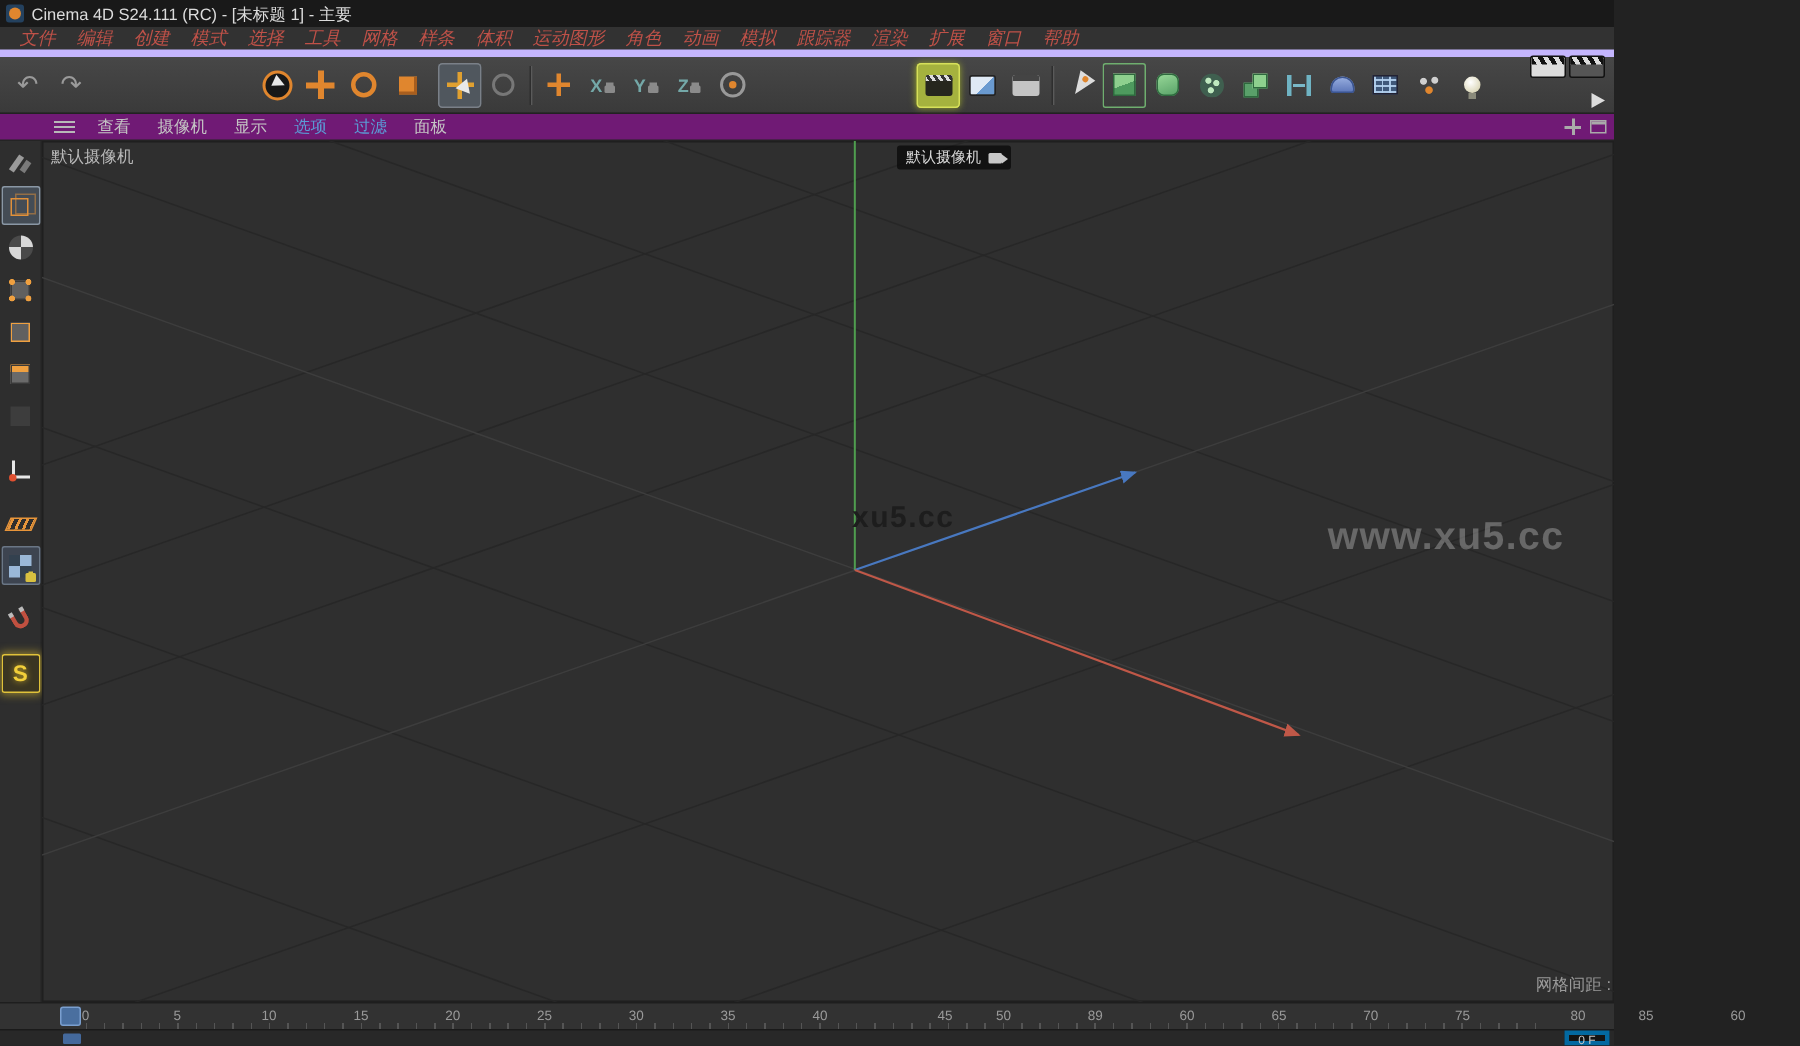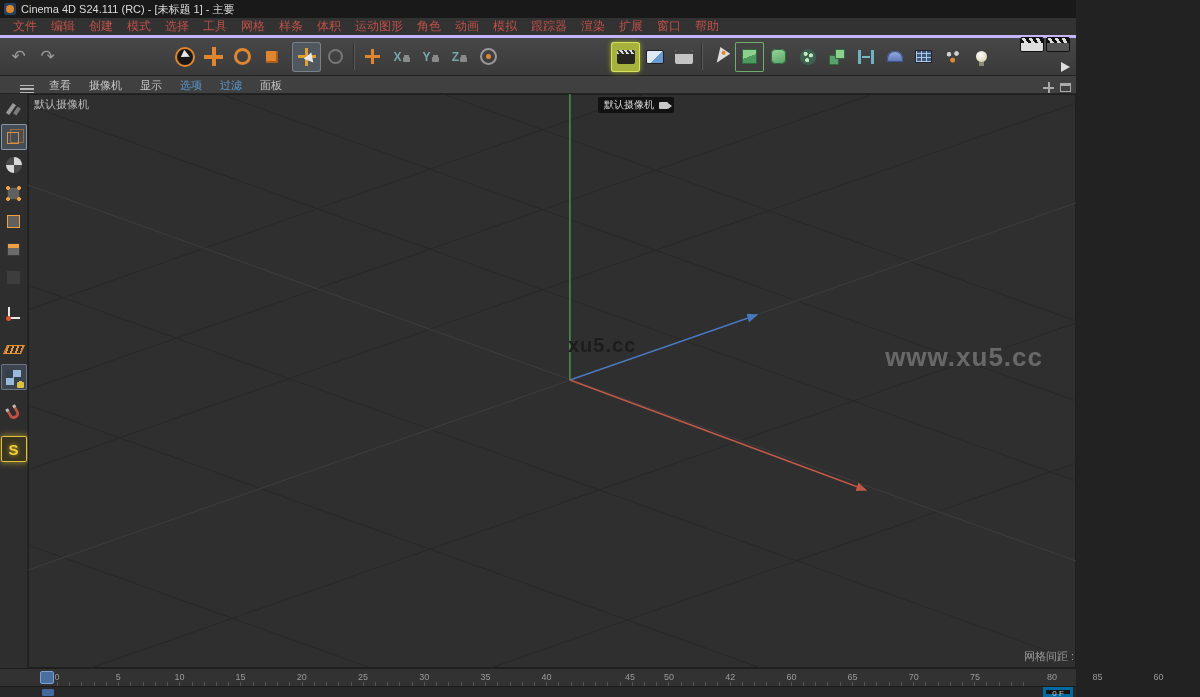--- a/index.html
+++ b/index.html
@@ -9,22 +9,22 @@
   .app { position:relative; width:1076px; height:697px; display:flex; flex-direction:column;
          background:#2d2d2d; color:#ccc; }
 
   
   .titlebar { height:18px; background:#191919; display:flex; align-items:center; gap:5px;
               padding-left:4px; font-size:11px; color:#dcdcdc; flex:0 0 18px;}
   .c4d-logo { width:12px; height:12px; border-radius:2px; background:#24415e; position:relative; }
   .c4d-logo::after { content:""; position:absolute; inset:2px; border-radius:50%; background:#e0862e; }
 
   
-  .menubar { height:20px; background:#323232; display:flex; padding-left:6px;
-             border-bottom:3px solid #c4b5fd; flex:0 0 20px; }
+  .menubar { height:20px; background:#323232; display:flex; align-items:center; padding-left:6px;
+             border-bottom:5px solid #c4b5fd; flex:0 0 20px;font-style:italic; }
   .mi { color:#bf5148; font-size:12px; padding:0 7px; white-space:nowrap; cursor:default; }
 
   
   .toolbar { height:38px; background:linear-gradient(#474747,#3a3a3a); border-bottom:1px solid #222;
              display:flex; align-items:center; padding:0 4px; flex:0 0 38px; }
   .tb-main { display:flex; align-items:center; height:100%; }
   .tbtn { width:29px; height:30px; display:flex; align-items:center; justify-content:center;
           border-radius:3px; position:relative; }
   .tbtn.active { background:#50575e; box-shadow:inset 0 0 0 1px #7a8088; }
   .tbtn.hl { background:#a5b23e; box-shadow:inset 0 0 0 1px #d6e05a, 0 0 5px #99a52e; }
@@ -79,22 +79,22 @@
                        radial-gradient(circle at 48% 72%,#e0862e 2.2px,transparent 2.8px); }
   .ic-bulb { width:11px; height:11px; border-radius:50%; background:radial-gradient(circle at 40% 35%,#ffffff,#cfc9a0); position:relative; }
   .ic-bulb::after { content:""; position:absolute; left:3px; bottom:-4px; width:5px; height:4px; background:#8a8a7a; }
   .tb-right { margin-left:auto; display:flex; flex-wrap:wrap; width:60px; gap:2px; justify-content:flex-end; align-items:center; padding-right:2px; }
   .ic-clap { width:24px; height:15px; background:#ddd; border:1px solid #111; border-radius:2px; position:relative; overflow:hidden; }
   .ic-clap::before { content:""; position:absolute; top:0; left:0; right:0; height:5px; background:repeating-linear-gradient(60deg,#111 0 3px,#ddd 3px 6px); }
   .ic-clap.dark { background:#555; }
   .ic-play { width:0; height:0; border-top:5px solid transparent; border-bottom:5px solid transparent; border-left:9px solid #ddd; }
 
   
-  .vpmenu { height:18px; background:#404040; border-bottom:1px solid #242424; display:flex;
-            align-items:flex-end; padding-left:20px; font-size:11px; flex:0 0 18px; }
+  .vpmenu { height:18px; background:#701a75; border-bottom:1px solid #242424; display:flex;
+            align-items:center; padding-left:36px; font-size:11px; flex:0 0 18px; }
   .hamburger { width:14px; height:9px; margin-right:6px;
                background:repeating-linear-gradient(0deg,#b8b8b8 0 1.5px,transparent 1.5px 3.5px); }
   .vpmi { padding:0 9px; color:#c4c4c4; white-space:nowrap; }
   .vpmi.accent { color:#5b9bd5; }
   .vp-right { margin-left:auto; display:flex; align-items:center; gap:6px; padding-right:5px; }
   .vp-move-ic { width:11px; height:11px; background:linear-gradient(#aaa 0 0) center/11px 2px no-repeat, linear-gradient(#aaa 0 0) center/2px 11px no-repeat; }
   .vp-max-ic { width:11px; height:9px; border:1px solid #aaa; position:relative; }
   .vp-max-ic::before { content:""; position:absolute; top:0; left:0; right:0; height:2px; background:#aaa; }
 
   
@@ -392,21 +392,21 @@
       <span class="tick" style="left: 118.2px;">5</span>
       <span class="tick" style="left: 179.4px;">10</span>
       <span class="tick" style="left: 240.6px;">15</span>
       <span class="tick" style="left: 301.8px;">20</span>
       <span class="tick" style="left: 363px;">25</span>
       <span class="tick" style="left: 424.2px;">30</span>
       <span class="tick" style="left: 485.4px;">35</span>
       <span class="tick" style="left: 546.6px;">40</span>
       <span class="tick" style="left: 630px;">45</span>
       <span class="tick" style="left: 669px;">50</span>
-      <span class="tick" style="left: 730.2px;">42</span>
+      <span class="tick" style="left: 730.2px;">89</span>
       <span class="tick" style="left: 791.4px;">60</span>
       <span class="tick" style="left: 852.6px;">65</span>
       <span class="tick" style="left: 913.8px;">70</span>
       <span class="tick" style="left: 975px;">75</span>
       <span class="tick" style="left: 1052px;">80</span>
       <span class="tick" style="left: 1097.4px;">85</span>
       <span class="tick" style="left: 1158.6px;">60</span>
     </div>
 
   <div class="bottombar">

